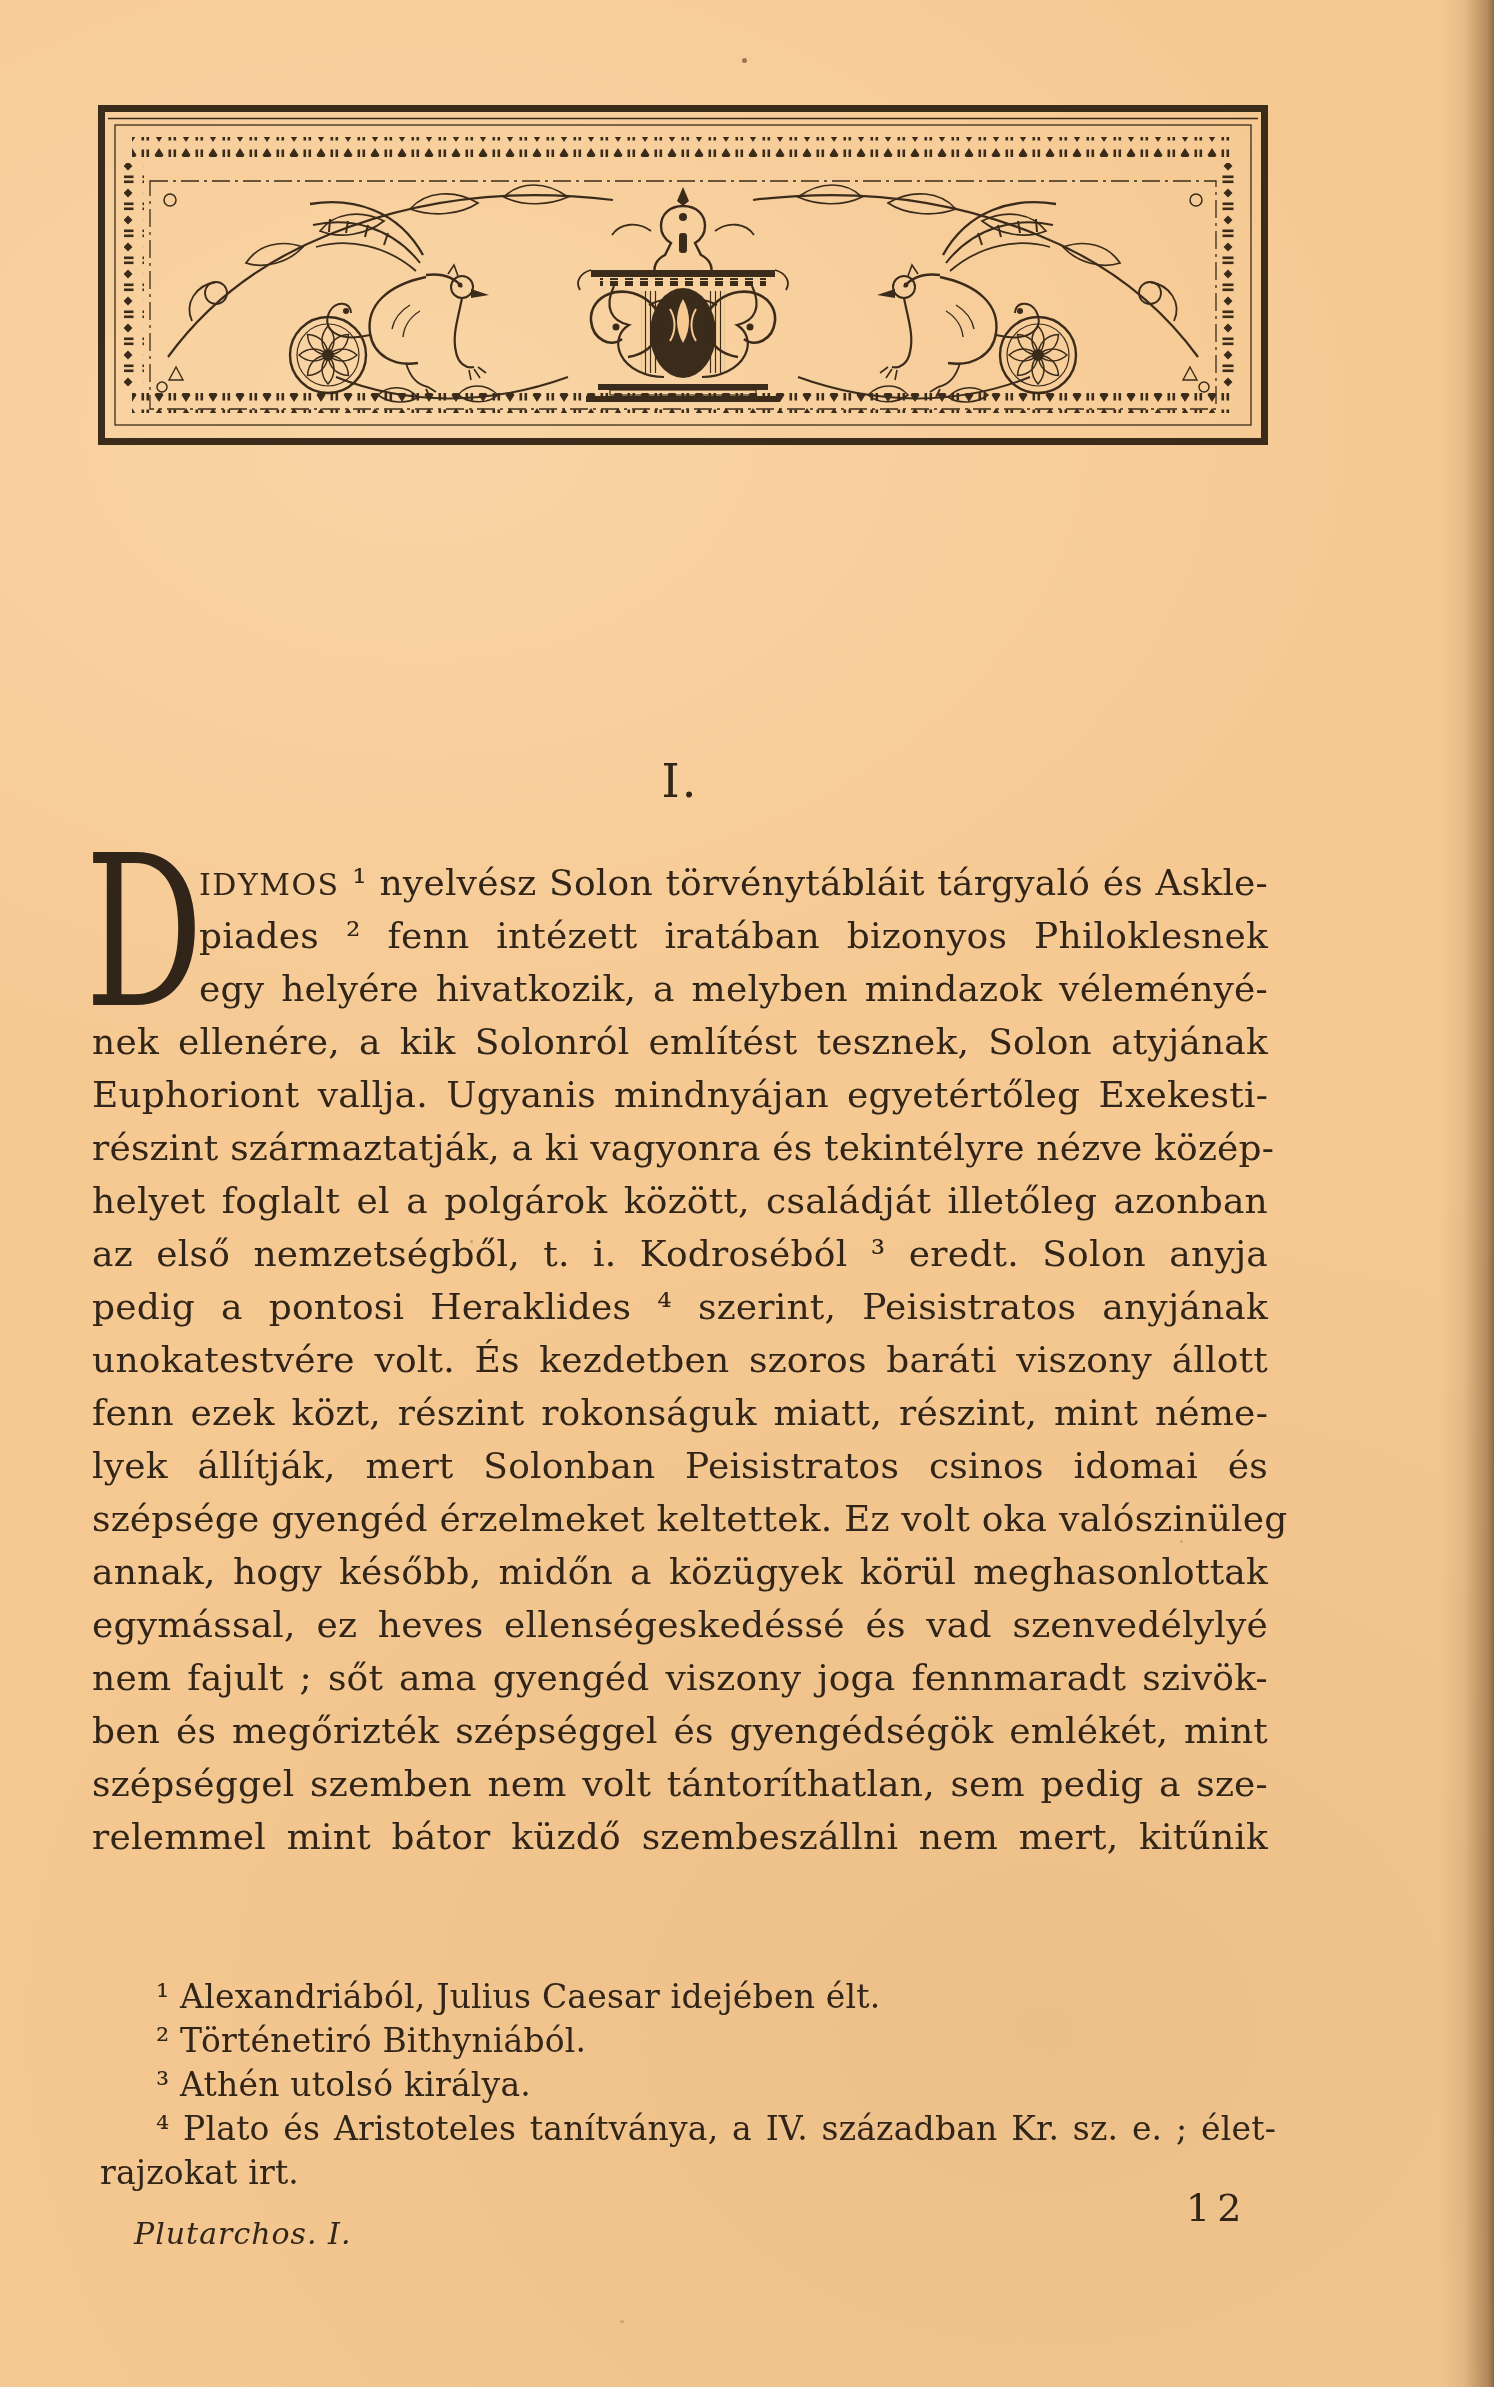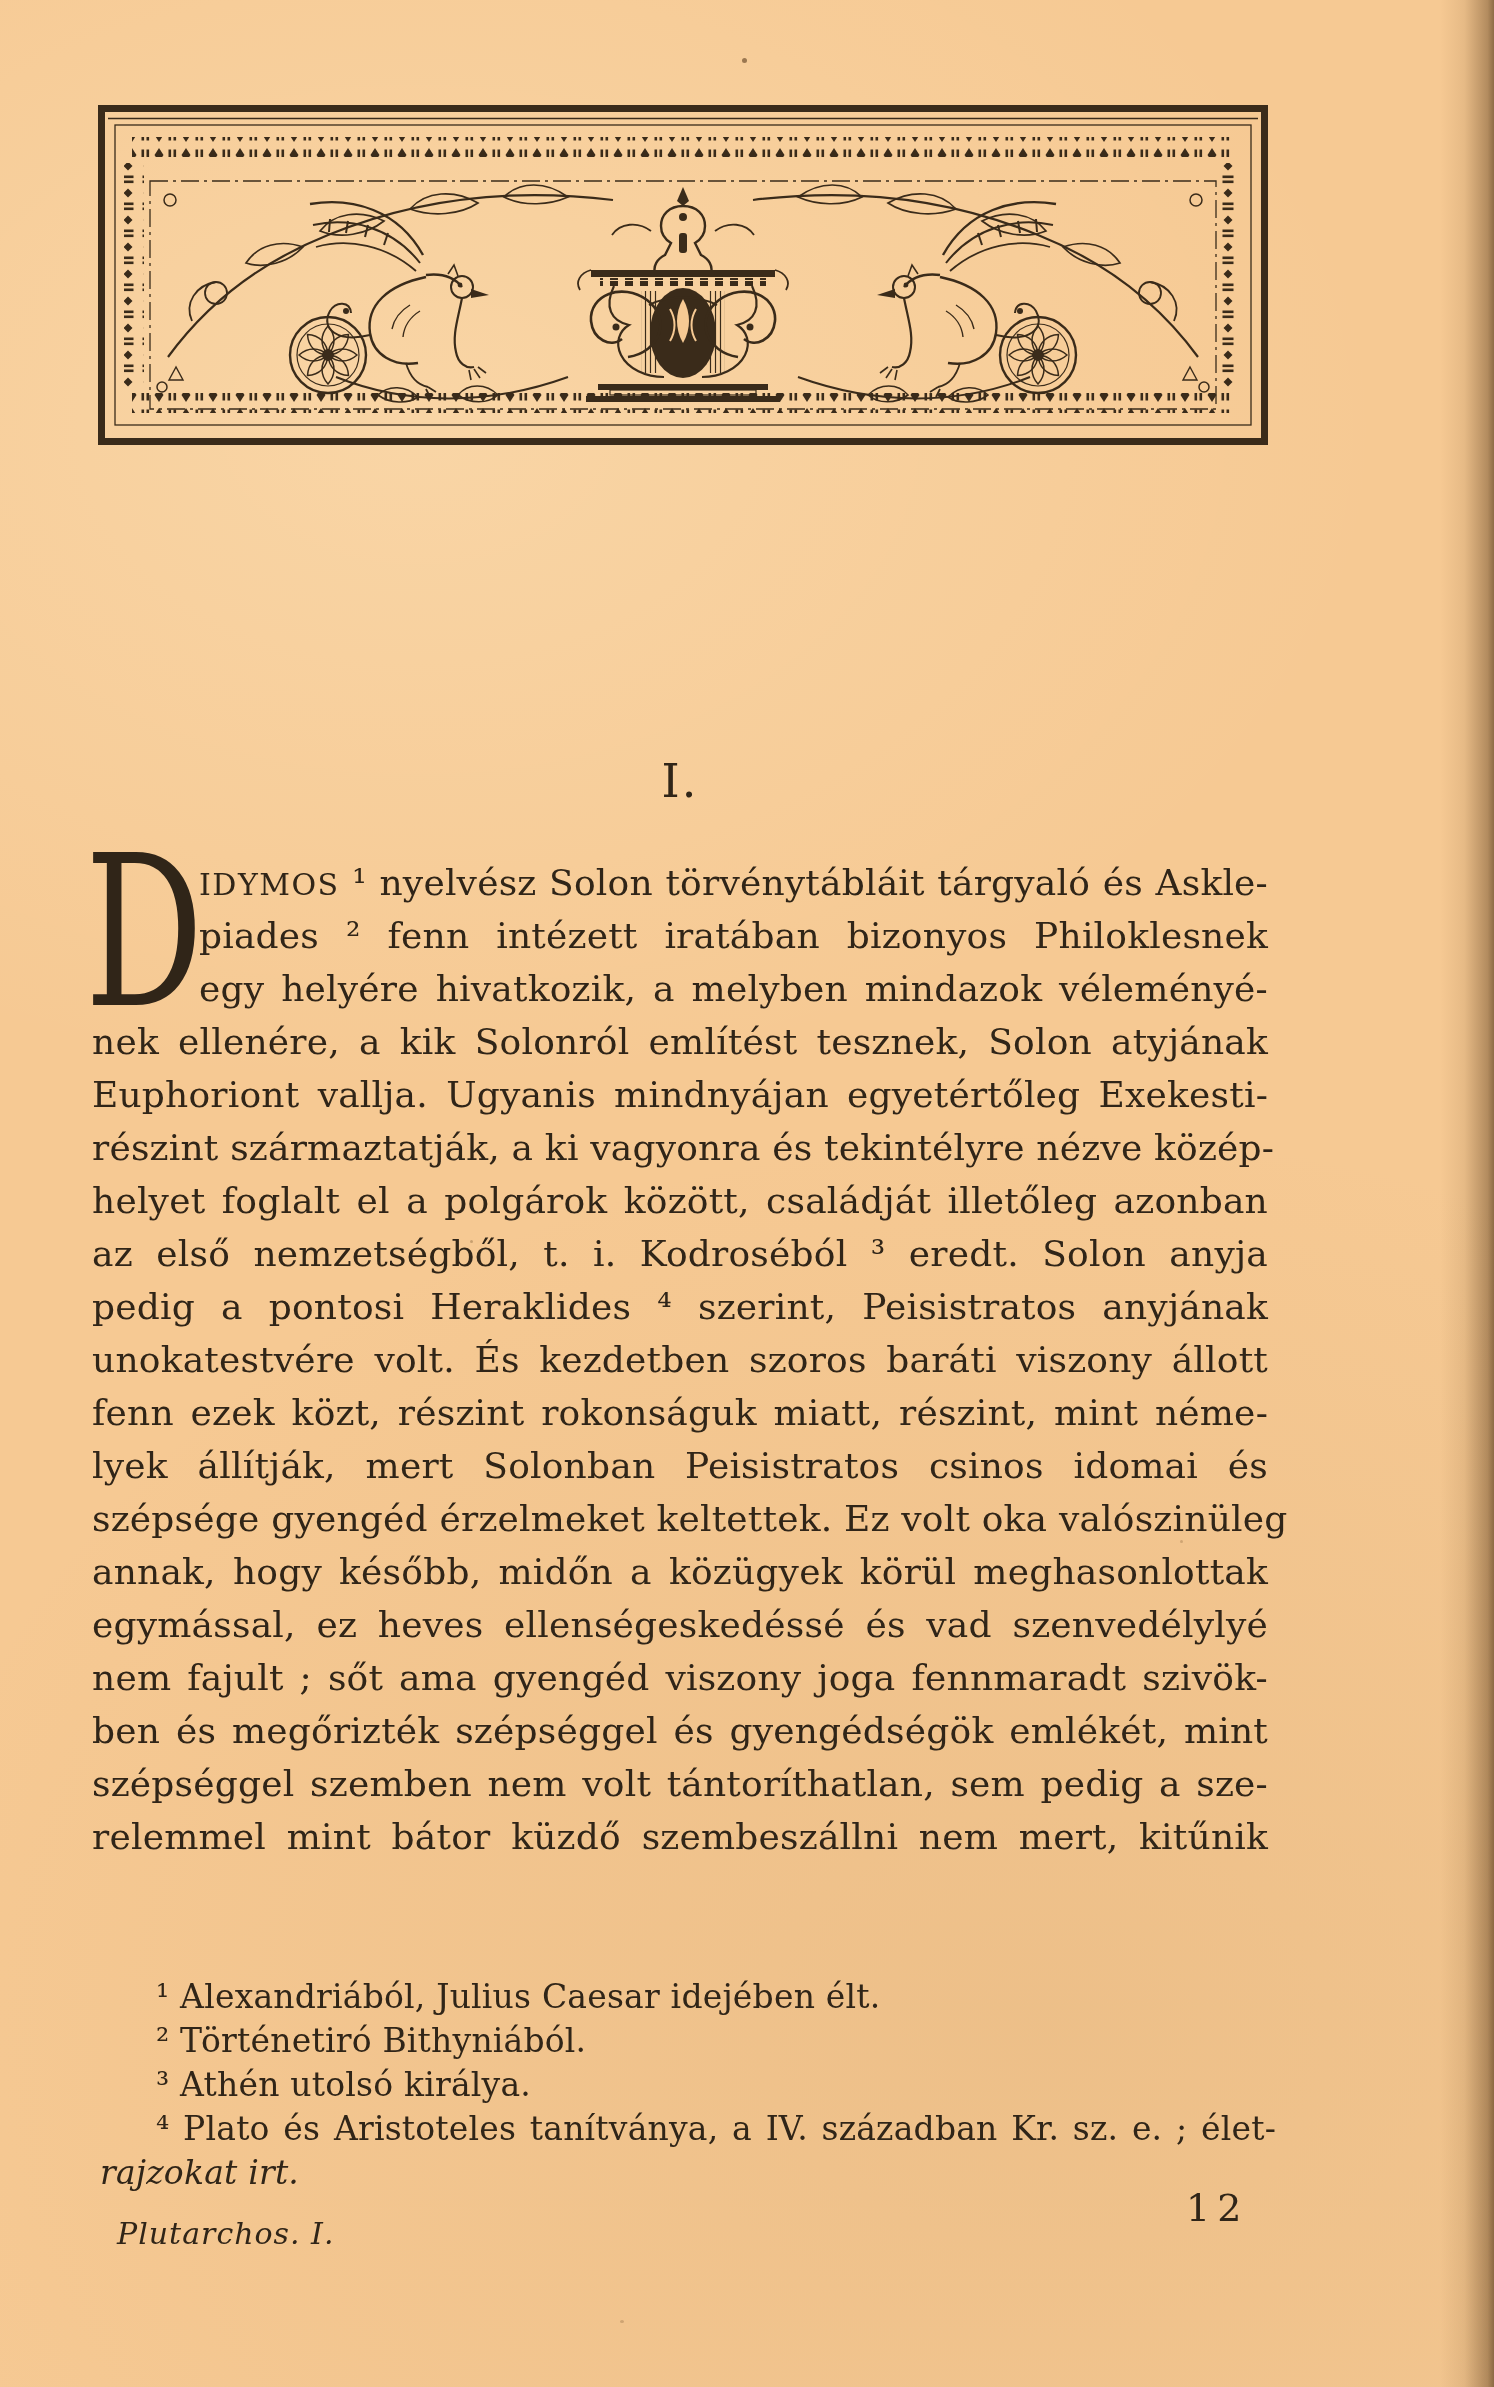--- a/index.html
+++ b/index.html
@@ -59,28 +59,28 @@
   }
   .lead-word{font-size:30px;letter-spacing:1.5px;}
 
   
   .footnotes{
     position:absolute;left:100px;top:1975px;width:1176px;
     font-size:33px;line-height:44px;letter-spacing:.2px;
   }
   .fn{padding-left:56px;height:44px;white-space:nowrap;}
   .fn.justified{text-align:justify;text-align-last:justify;}
-  .fn.flush{padding-left:0;font-style:italic;}
+  .fn.flush{padding-left:0;}
 
   .page-signature{
     position:absolute;left:1186px;top:2186px;
     font-size:38px;letter-spacing:7px;
   }
   .volume-label{
-    position:absolute;left:117px;top:2216px;
+    position:absolute;left:134px;top:2216px;
     font-style:italic;font-size:30px;letter-spacing:1px;
   }
 </style>
 </head>
 <body>
 
 <div class="page">
 
   <div class="ornament">
     <svg viewBox="0 0 1170 340" fill="none" stroke="#3a2b1a" stroke-width="2">

